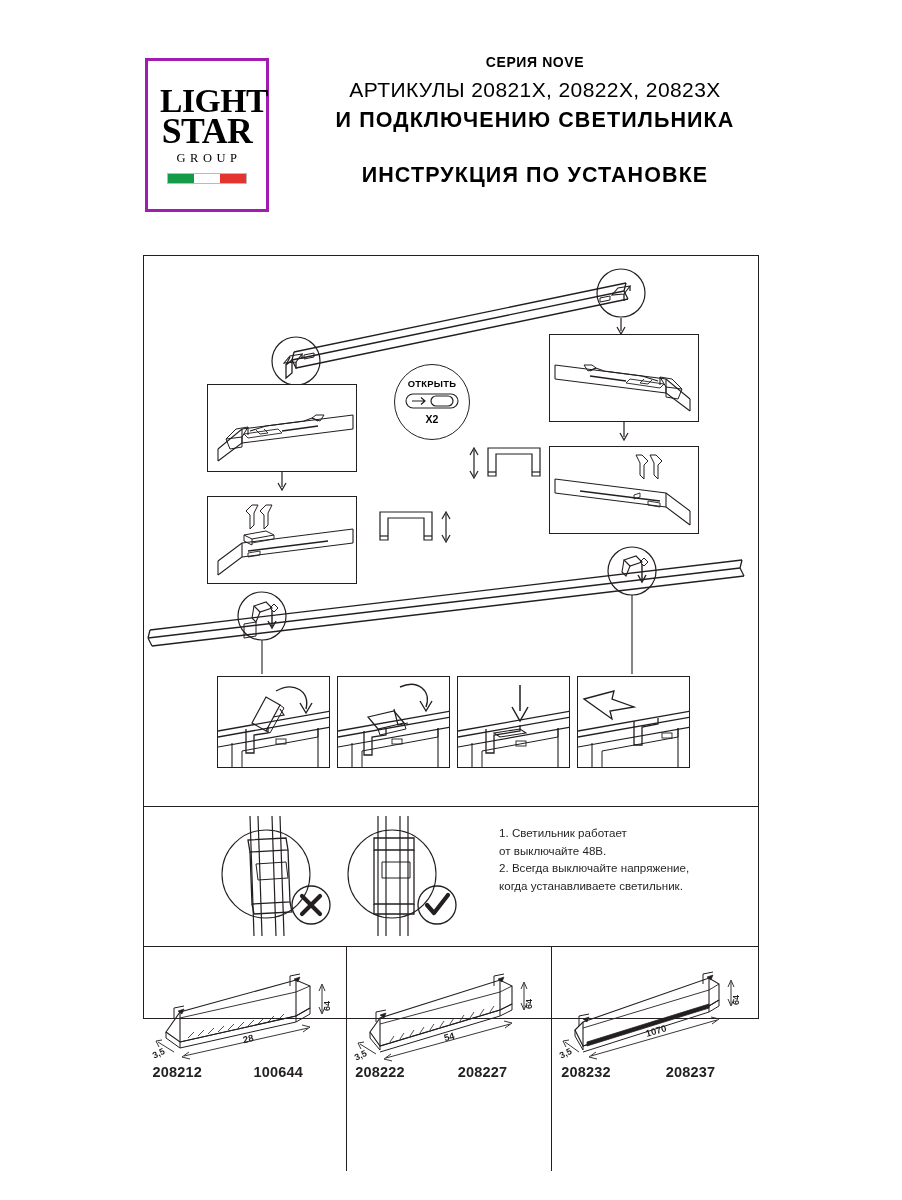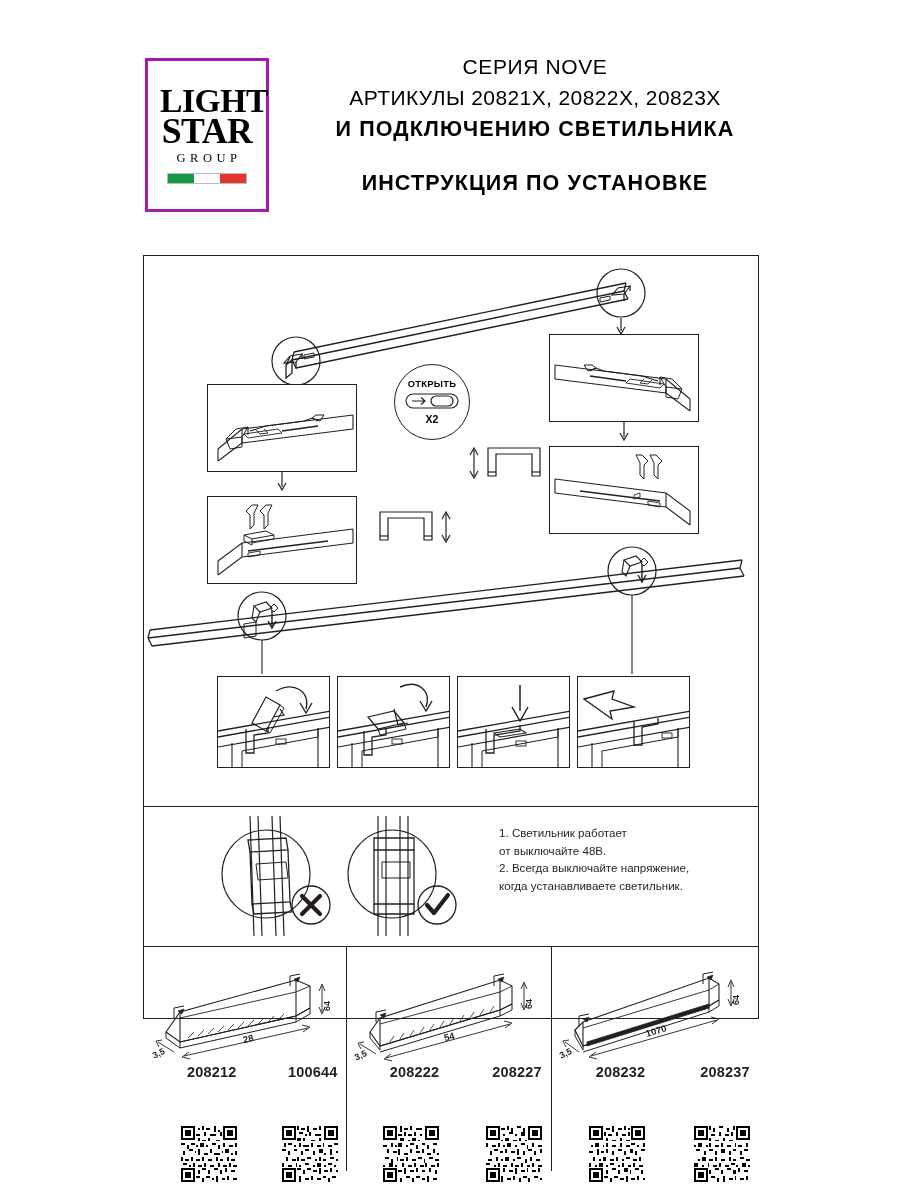--- a/index.html
+++ b/index.html
@@ -76,22 +76,22 @@
   .flag .w { background: #ffffff; }
   .flag .r { background: #e3342f; }
 
   .titles {
     position: absolute;
     left: 300px; top: 54px;
     width: 470px;
     text-align: center;
   }
   .t-series {
-    font-size: 21px;
-    font-weight: normal;
+    font-size: 14px;
+    font-weight: bold;
     letter-spacing: 0.6px;
     line-height: 1.25;
   }
   .t-arts {
     font-size: 21px;
     font-weight: normal;
     letter-spacing: 0.4px;
     line-height: 1.5;
     margin-top: 2px;
   }
@@ -180,22 +180,22 @@
   .p-art-row {
     position: absolute;
     left: 0; top: 118px;
     width: 100%;
     display: flex;
     justify-content: space-around;
     align-items: flex-start;
   }
   .p-art {
     display: flex;
-    flex-direction: column;
-    align-items: flex-end;
+    flex-direction: row;
+    align-items: flex-start;
     width: 84px;
     gap: 40px;
   }
   .p-art .num {
     font-size: 14.5px;
     font-weight: bold;
     letter-spacing: 0.2px;
     margin-bottom: 6px;
     color: #231f20;
   }

